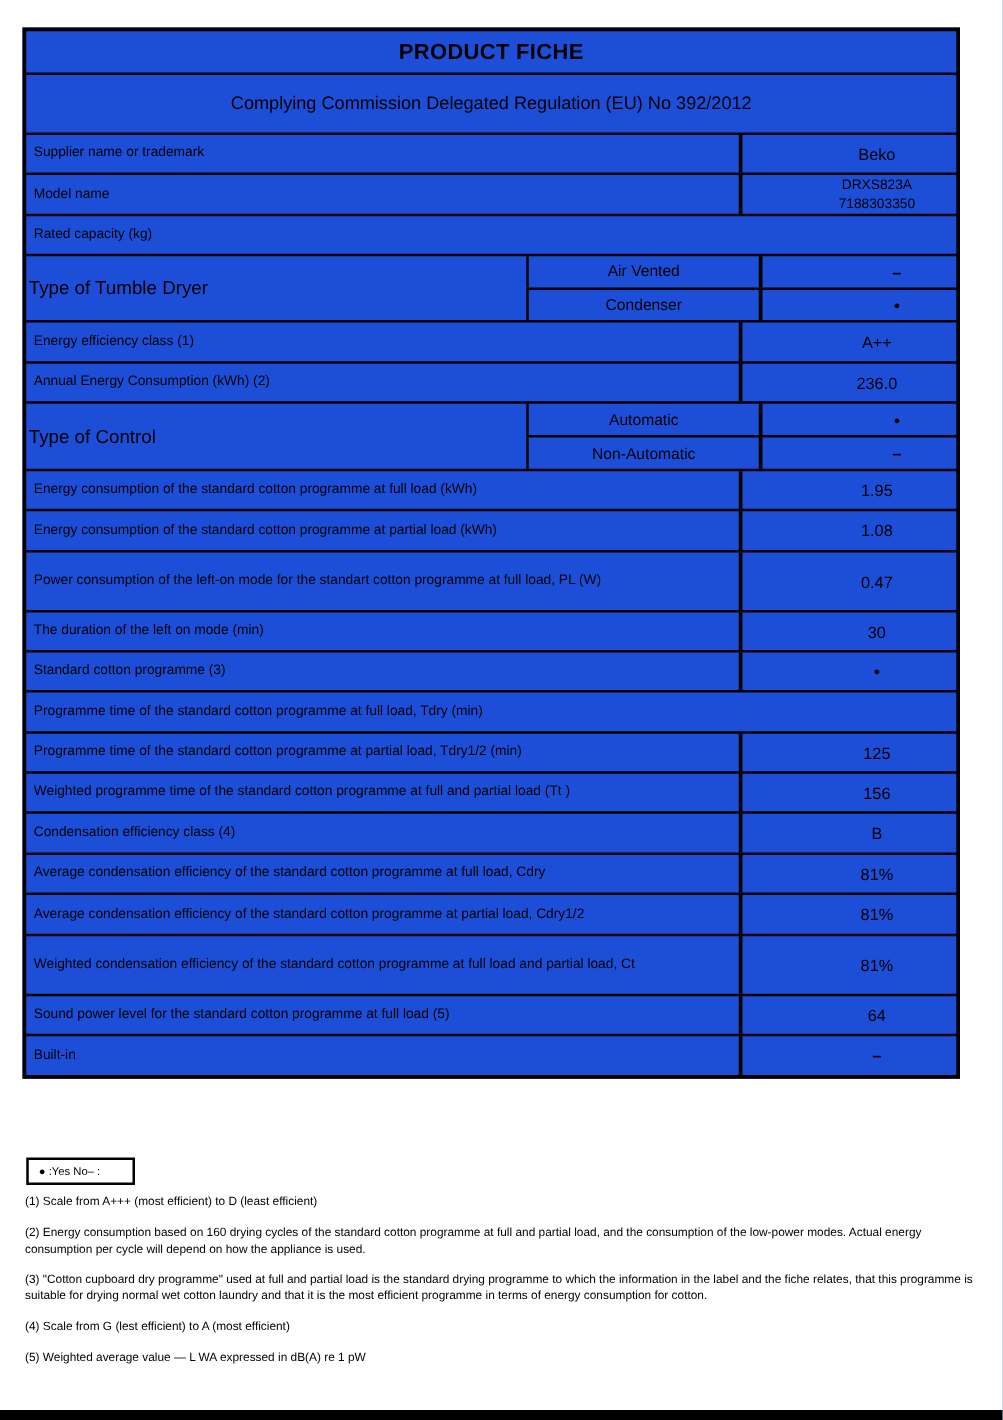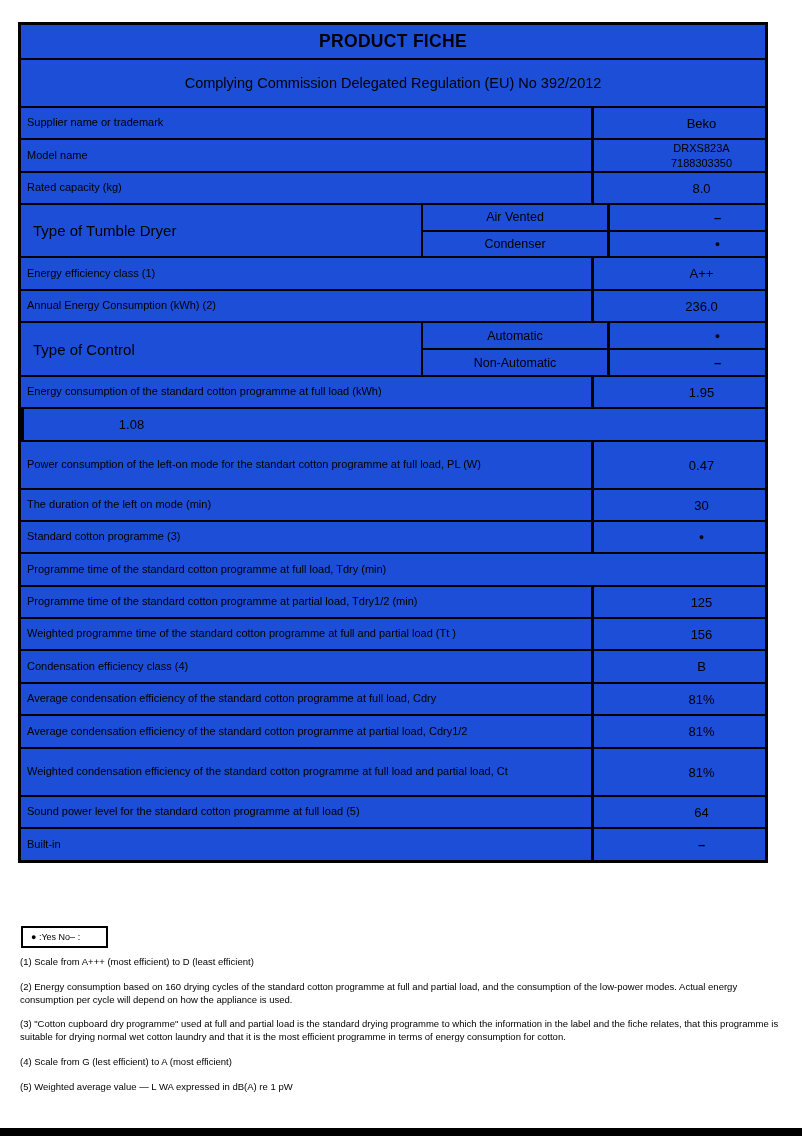--- a/index.html
+++ b/index.html
@@ -55,21 +55,21 @@
     padding-left: 44px;
   }
   .val .v2 { font-size: 11px; line-height: 1.3; }
   .dash { font-weight: 700; }
   .dot  { font-size: 9px; }
 
   .glbl {
     flex: 1;
     display: flex;
     align-items: center;
-    padding-left: 12px;
+    padding-left: 2px;
     font-size: 15px;
   }
   .gright { width: 344px; display: flex; flex-direction: column; flex-shrink: 0; }
   .subrow { flex: 1; display: flex; align-items: stretch; }
   .subrow.st { border-top: 2px solid #000; }
   .sublbl {
     width: 186px;
     border-left: 2px solid #000;
     display: flex;
     align-items: center;
@@ -130,21 +130,20 @@
   <div class="row h33">
     <div class="lbl">Model name</div>
     <div class="val">
       <div class="v2">DRXS823A</div>
       <div class="v2">7188303350</div>
     </div>
   </div>
 
   <div class="row h32">
     <div class="lbl">Rated capacity (kg)</div>
-    <div class="val">8.0</div>
   </div>
 
   <div class="row h53">
     <div class="glbl">Type of Tumble Dryer</div>
     <div class="gright">
       <div class="subrow">
         <div class="sublbl">Air Vented</div>
         <div class="val dash">–</div>
       </div>
       <div class="subrow st">
@@ -177,20 +176,21 @@
       </div>
     </div>
   </div>
 
   <div class="row h32">
     <div class="lbl">Energy consumption of the standard cotton programme at full load (kWh)</div>
     <div class="val">1.95</div>
   </div>
 
   <div class="row h33">
+    <div class="lbl">Energy consumption of the standard cotton programme at partial load (kWh)</div>
     <div class="val">1.08</div>
   </div>
 
   <div class="row h48">
     <div class="lbl">Power consumption of the left-on mode for the standart cotton programme at full load, PL (W)</div>
     <div class="val">0.47</div>
   </div>
 
 
   <div class="row h32">

